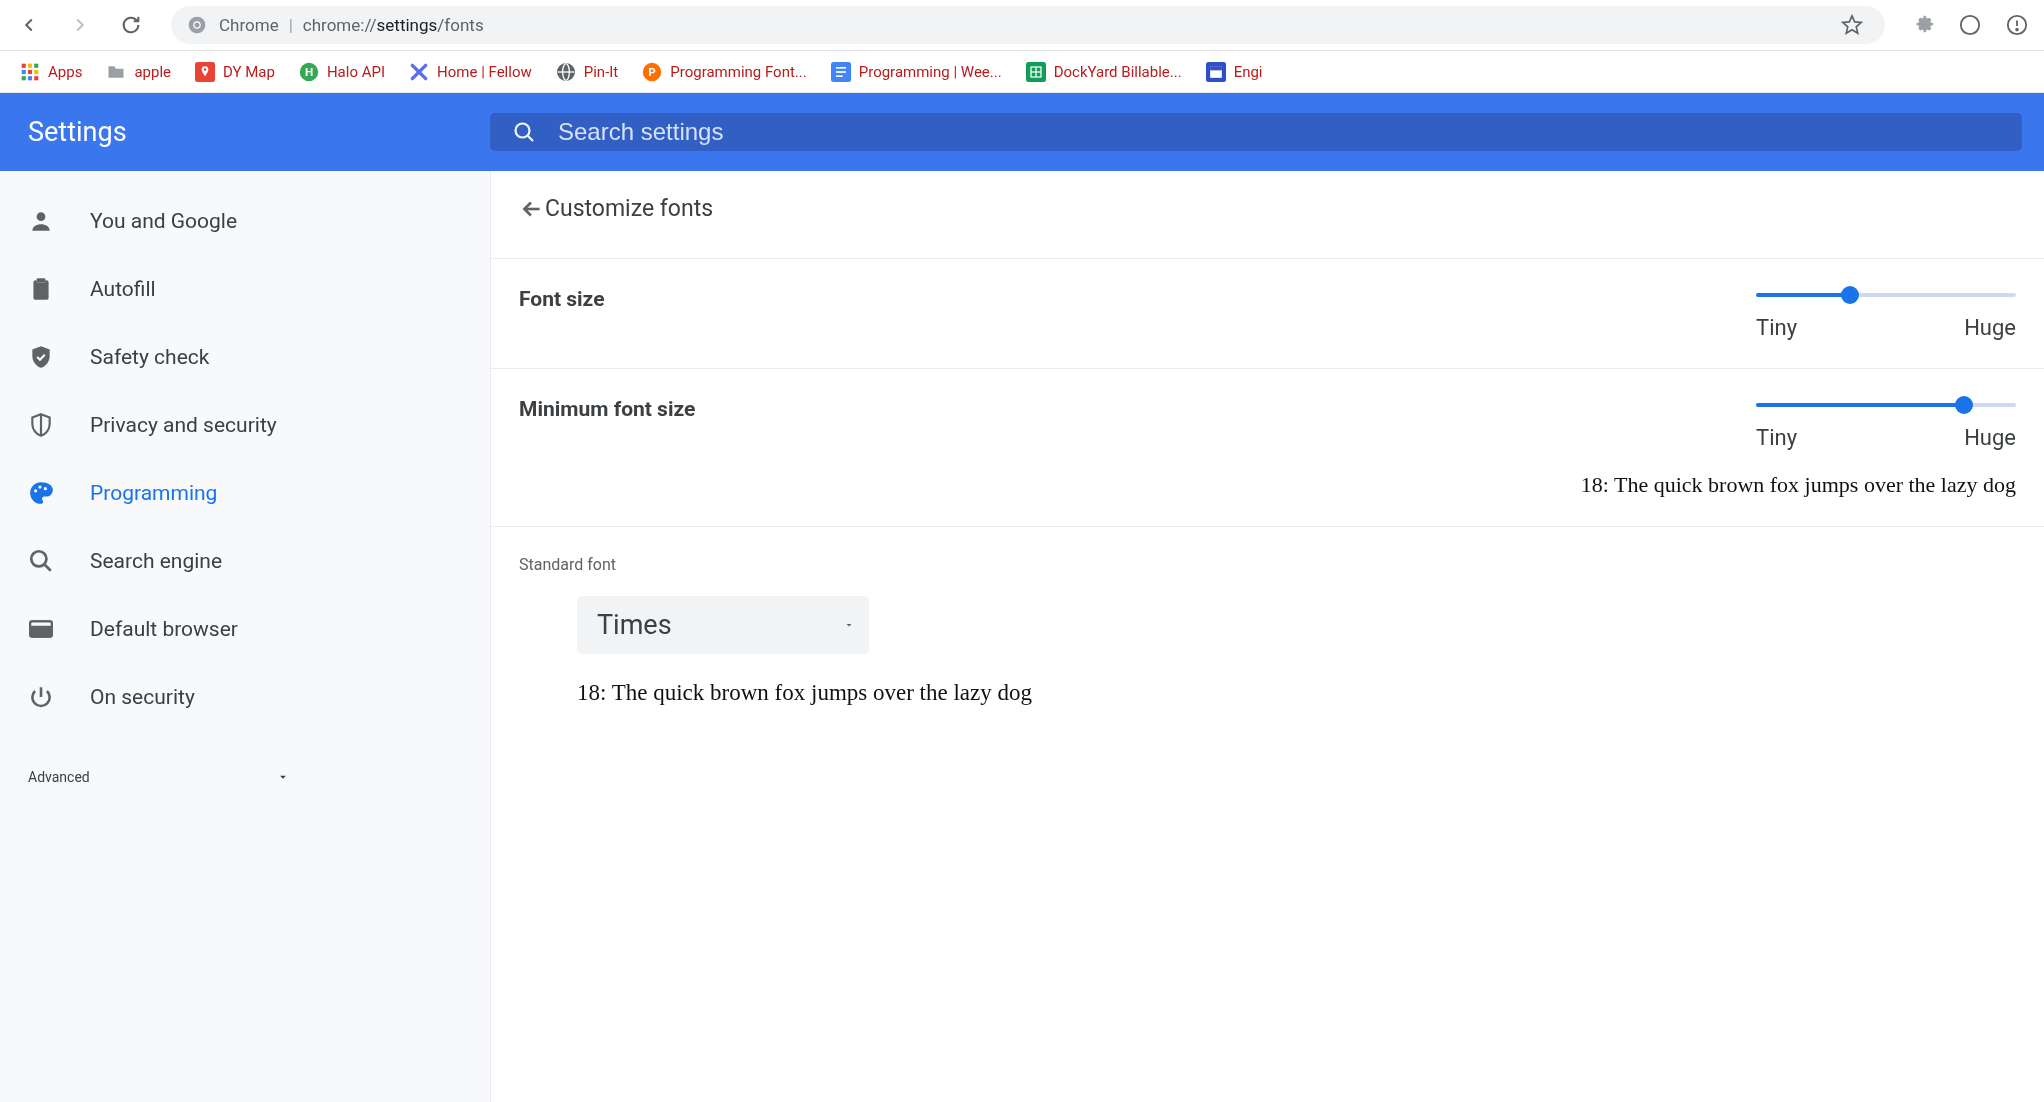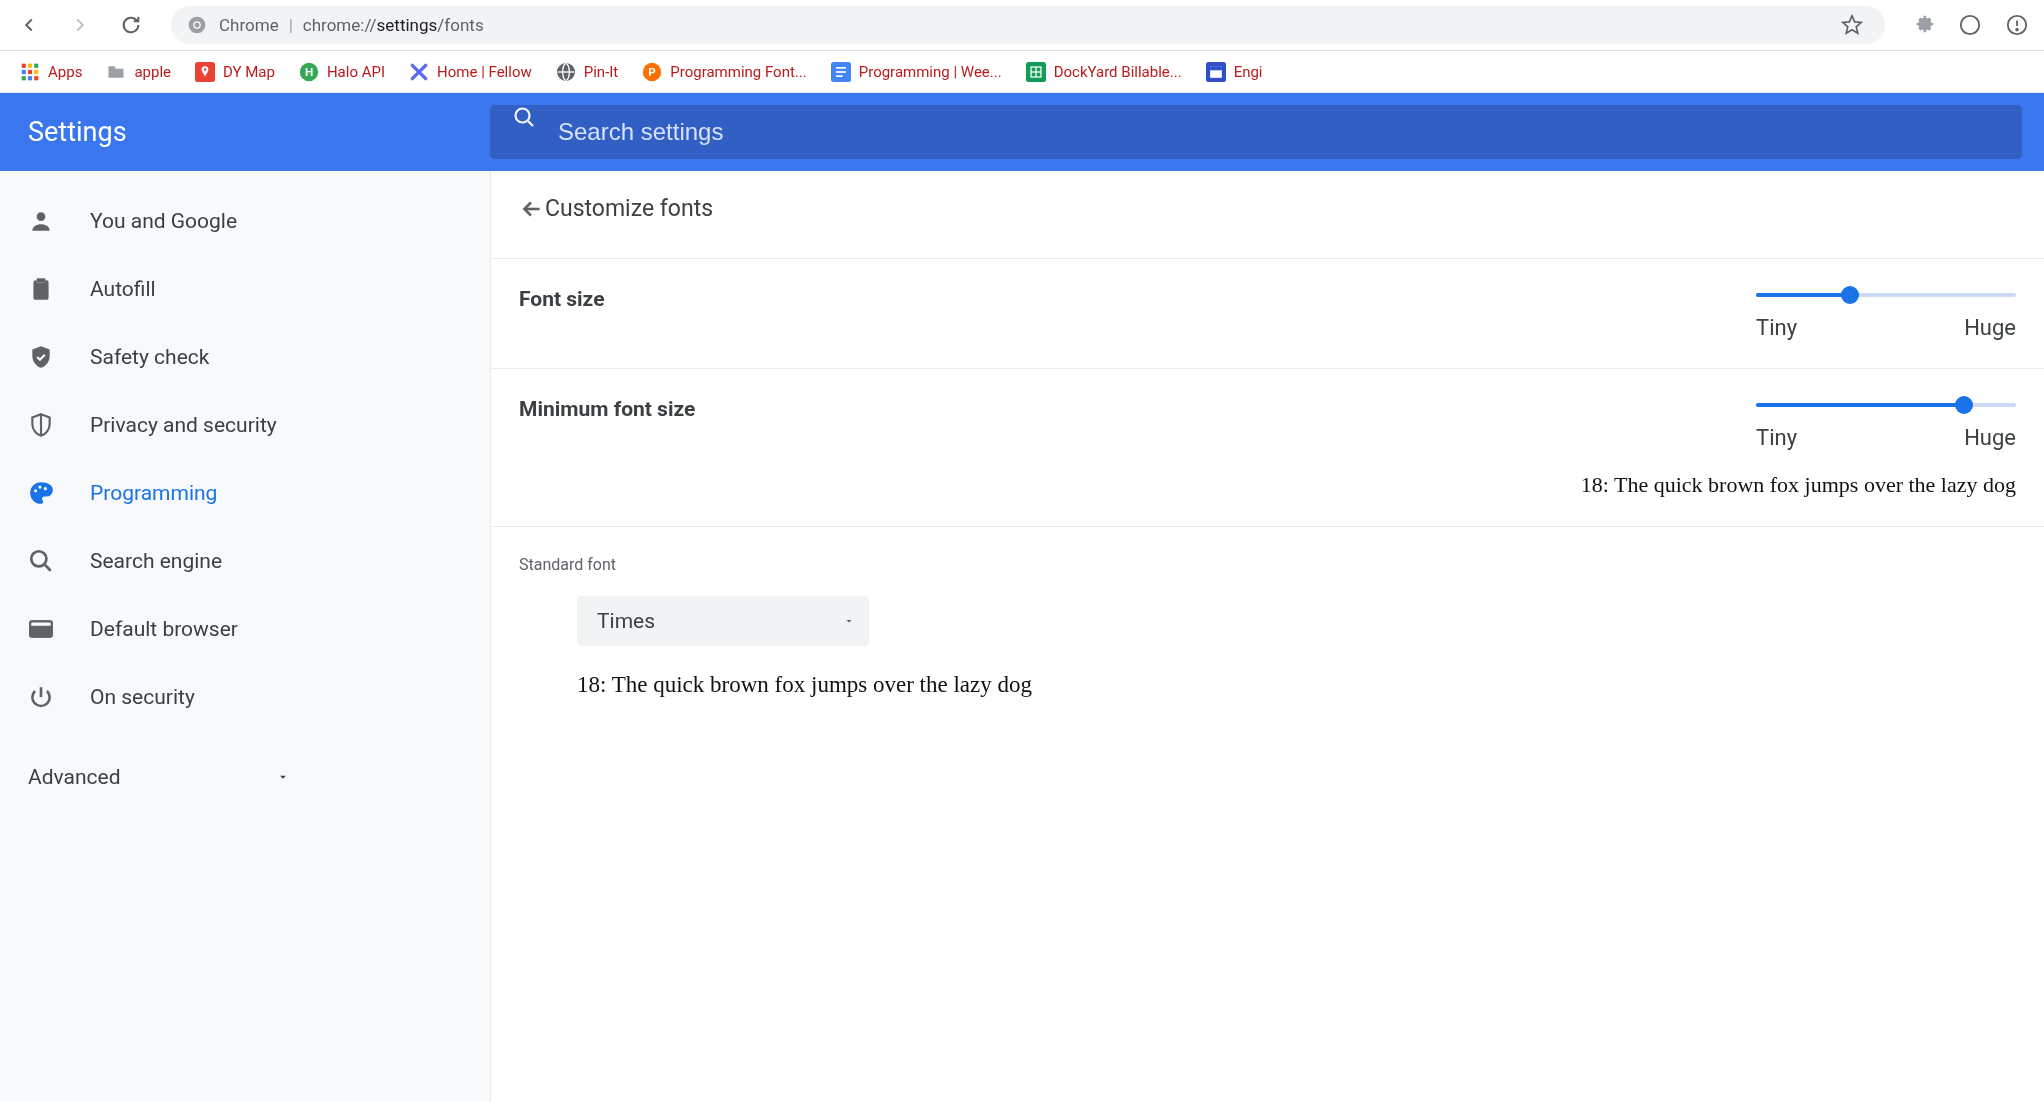--- a/index.html
+++ b/index.html
@@ -20,54 +20,54 @@
 
 
 .bookmarks { height: 42px; display: flex; align-items: center; padding: 0 10px; gap: 4px; border-bottom: 1px solid #e8eaed; overflow: hidden; }
 .bm-item { display: flex; align-items: center; gap: 8px; padding: 6px 10px; border-radius: 4px; cursor: pointer; font-size: 15px; color: #b91c1c; white-space: nowrap; }
 .bm-icon { width: 20px; height: 20px; flex-shrink: 0; }
 
 
 .app-header { height: 78px; background: #3a76ee; display: flex; align-items: center; }
 .app-title { width: 490px; color: #fff; font-size: 27px; font-weight: 400; padding-left: 28px; }
 .search-wrap { flex: 1; padding-right: 22px; }
-.search-box { height: 54px; background: #315fc4; border-radius: 5px; display: flex; padding: 0 22px; gap: 22px; }
+.search-box { height: 38px; background: #315fc4; border-radius: 5px; display: flex; align-items: center; padding: 0 22px; gap: 22px; }
 .search-box svg { width: 24px; height: 24px; color: #fff; opacity: 0.95; }
 .search-box input { flex: 1; background: transparent; border: none; outline: none; color: #fff; font-size: 24px; }
 .search-box input::placeholder { color: #d6e2fb; }
 
 
 .layout { display: flex; height: calc(100vh - 51px - 42px - 78px); }
 .sidebar { width: 490px; background: #f8f9fa; padding-top: 16px; }
 .sb-item { display: flex; align-items: center; height: 68px; padding-left: 28px; gap: 36px; cursor: pointer; font-size: 21px; color: #3c4043; }
 .sb-item.active { color: #1a73e8; }
 .sb-item.active .sb-icon { color: #1a73e8; }
 .sb-icon { width: 26px; height: 26px; color: #5f6368; display: flex; align-items: center; justify-content: center; }
-.sb-advanced { display: flex; align-items: center; height: 68px; padding-left: 28px; gap: 36px; cursor: pointer; font-size: 21px; color: #3c4043; justify-content: space-between; padding-right: 200px; margin-top: 12px; }
+.sb-advanced { display: flex; align-items: center; height: 68px; padding-left: 28px; gap: 36px; cursor: pointer; font-size: 14px; color: #3c4043; justify-content: space-between; padding-right: 200px; margin-top: 12px; }
 
 
 .content { flex: 1; border-left: 1px solid #e8eaed; background: #fff; overflow-y: auto; }
 .ct-header { display: flex; align-items: center; padding: 24px 28px 36px 28px; }
 .back-arrow { width: 26px; height: 26px; color: #5f6368; cursor: pointer; }
 .ct-title { font-size: 23px; color: #3c4043; }
 
 .setting-row { border-top: 1px solid #e8eaed; padding: 28px; display: flex; align-items: flex-start; }
 .setting-row:first-of-type { border-top: none; }
 .setting-label { font-size: 21px; color: #3c4043; flex-shrink: 0; font-weight: bold; }
 .slider-area { margin-left: auto; width: 260px; }
 .slider-track { position: relative; height: 4px; background: #cdd9f6; border-radius: 2px; margin-top: 6px; }
 .slider-fill { position: absolute; left: 0; top: 0; height: 4px; background: #1a73e8; border-radius: 2px; }
 .slider-thumb { position: absolute; top: -7px; width: 18px; height: 18px; background: #1a73e8; border-radius: 50%; transform: translateX(-50%); cursor: pointer; }
 .slider-labels { display: flex; justify-content: space-between; margin-top: 18px; font-size: 22px; color: #3c4043; }
 
 .sample-text { font-family: "Times New Roman", Times, serif; font-size: 22px; color: #111; margin-top: 22px; text-align: right; }
 
 .section-break { border-top: 1px solid #e8eaed; padding: 28px; }
 .sec-title { font-size: 16px; color: #5f6368; margin-bottom: 22px; }
-.dropdown { display: inline-flex; align-items: center; justify-content: space-between; background: #f1f3f4; border-radius: 5px; padding: 13px 14px 13px 20px; font-size: 21px; color: #3c4043; width: 292px; margin-left: 58px; cursor: pointer; }
+.dropdown { display: inline-flex; align-items: center; justify-content: space-between; background: #f1f3f4; border-radius: 5px; padding: 13px 14px 13px 20px; font-size: 27px; color: #3c4043; width: 292px; margin-left: 58px; cursor: pointer; }
 .dropdown svg { width: 12px; height: 12px; color: #5f6368; }
 .preview { font-family: "Times New Roman", Times, serif; font-size: 23px; color: #111; margin-left: 58px; margin-top: 26px; }
 </style>
 </head>
 <body>
 
 <div class="toolbar">
   <div class="nav-btn">
     <svg viewBox="0 0 24 24" fill="none" stroke="currentColor" stroke-width="2.2">
         <path d="M15 6l-6 6 6 6"></path>

